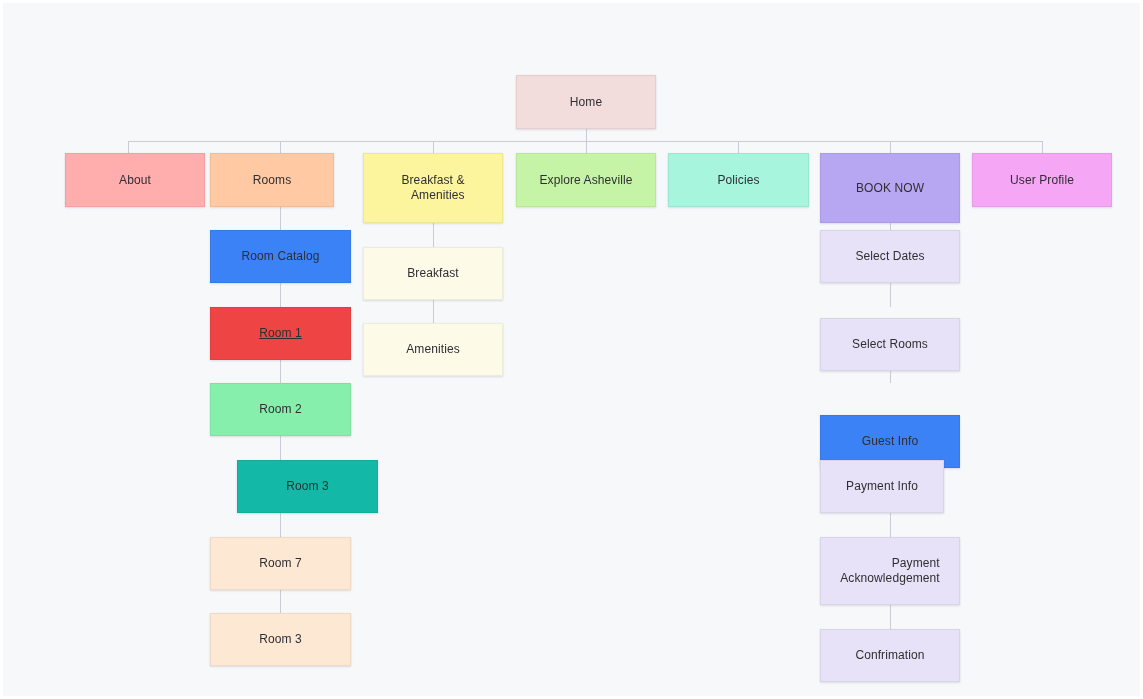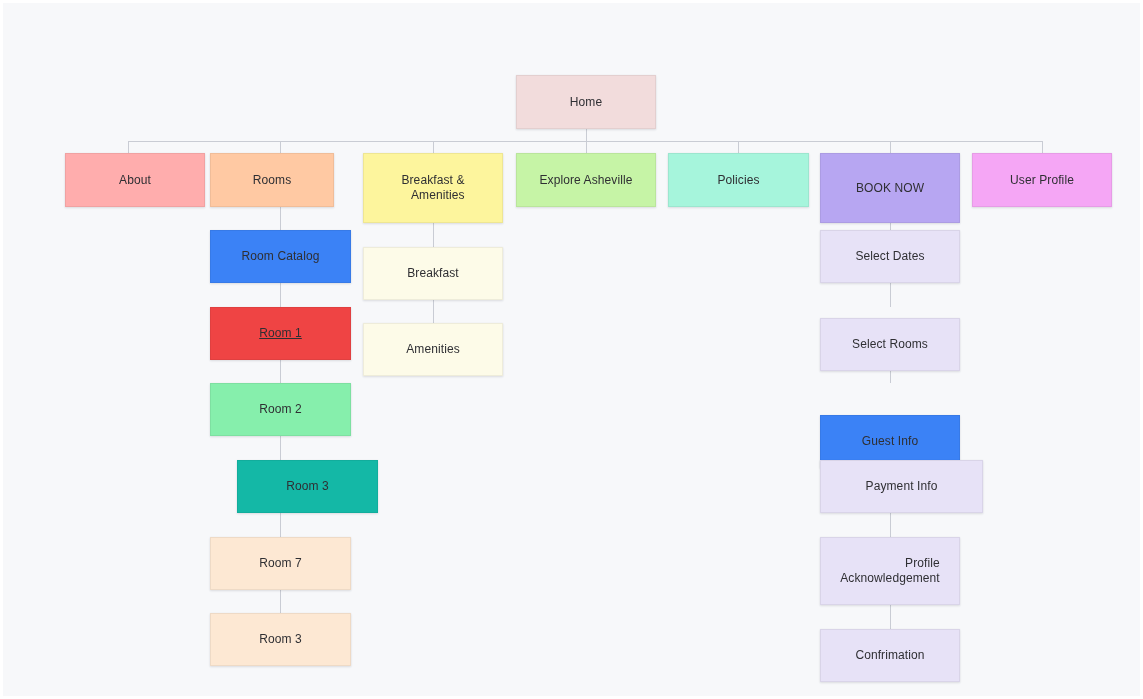--- a/index.html
+++ b/index.html
@@ -92,18 +92,18 @@
       <div class="node" id="node-room_1" style="left: 207px; top: 304px; width: 141px; height: 53px; background: #ef4444; text-decoration: underline;">Room 1</div>
       <div class="node" id="node-room_2" style="left: 207px; top: 380px; width: 141px; height: 53px; background: #86efac;">Room 2</div>
       <div class="node" id="node-room_3" style="left: 207px; top: 457px; width: 141px; height: 53px; background: #14b8a6; margin-left: 27px;">Room 3</div>
       <div class="node" id="node-room_4" style="left: 207px; top: 534px; width: 141px; height: 53px; background: rgb(253, 232, 211);">Room 7</div>
       <div class="node" id="node-room_5" style="left: 207px; top: 610px; width: 141px; height: 53px; background: rgb(253, 232, 211);">Room 3</div>
       <div class="node" id="node-breakfast" style="left: 360px; top: 244px; width: 140px; height: 53px; background: rgb(253, 251, 232);">Breakfast</div>
       <div class="node" id="node-amenities" style="left: 360px; top: 320px; width: 140px; height: 53px; background: rgb(253, 251, 232);">Amenities</div>
       <div class="node" id="node-select_dates" style="left: 817px; top: 227px; width: 140px; height: 53px; background: rgb(231, 226, 247);">Select Dates</div>
       <div class="node" id="node-select_rooms" style="left: 817px; top: 304px; width: 140px; height: 53px; background: rgb(231, 226, 247); margin-top: 11px;">Select Rooms</div>
       <div class="node" id="node-guest_info" style="left: 817px; top: 380px; width: 140px; height: 53px; background: #3b82f6; margin-top: 32px;">Guest Info</div>
-      <div class="node" id="node-payment_info" style="left: 817px; top: 457px; width: 163px; height: 53px; background: rgb(231, 226, 247);">Payment Info</div>
-      <div class="node" id="node-policy_ack" style="left: 817px; top: 534px; width: 140px; height: 68px; background: rgb(231, 226, 247);">Profile
+      <div class="node" id="node-payment_info" style="left: 817px; top: 457px; width: 124px; height: 53px; background: rgb(231, 226, 247);">Payment Info</div>
+      <div class="node" id="node-policy_ack" style="left: 817px; top: 534px; width: 140px; height: 68px; background: rgb(231, 226, 247);">Payment
 Acknowledgement</div>
       <div class="node" id="node-confirmation" style="left: 817px; top: 626px; width: 140px; height: 53px; background: rgb(231, 226, 247);">Confrimation</div>
     </div>
 </div>
 
 </body></html>

